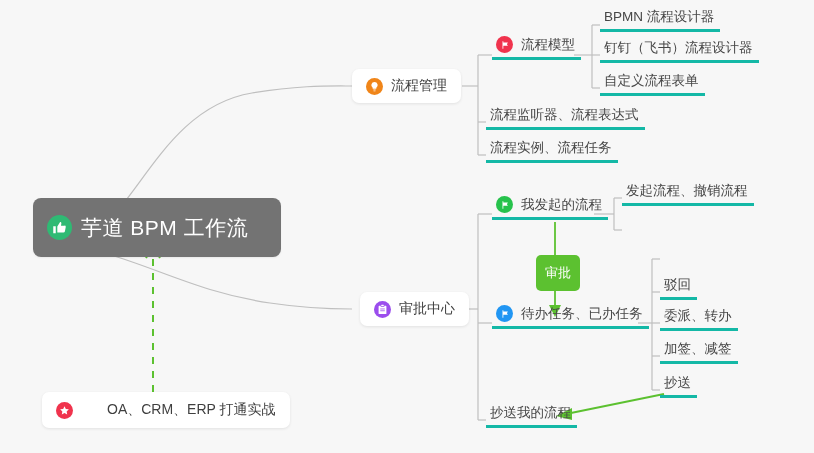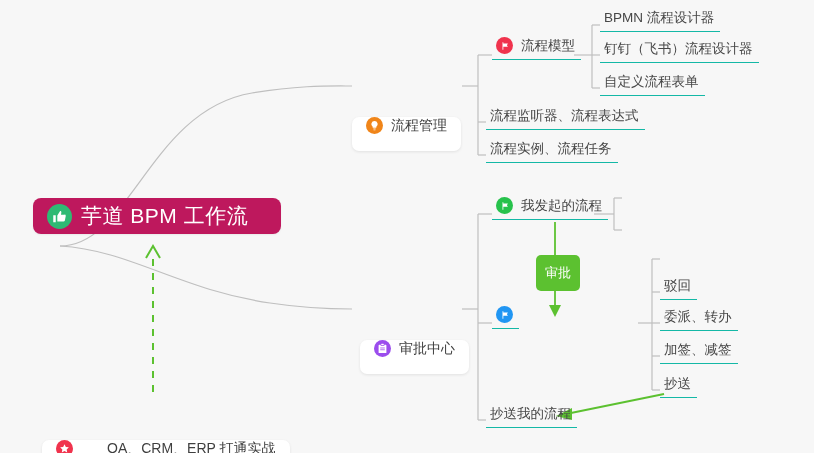--- a/index.html
+++ b/index.html
@@ -25,23 +25,23 @@
     height: 453px;
     pointer-events: none;
   }
 
   
   .root-node {
     position: absolute;
     left: 33px;
     top: 198px;
     width: 248px;
-    height: 36px;
+    height: 59px;
     box-sizing: border-box;
-    background: #be185d;
+    background: #737373;
     border-radius: 8px;
     display: flex;
     align-items: center;
     padding-left: 14px;
     box-shadow: 0 1px 2px rgba(0,0,0,0.06);
   }
   .root-label {
     color: #ffffff;
     font-size: 21px;
     letter-spacing: 0.5px;
@@ -49,40 +49,39 @@
     white-space: nowrap;
   }
 
   
   .card-node {
     position: absolute;
     box-sizing: border-box;
     background: #ffffff;
     border-radius: 7px;
     display: flex;
-    align-items: flex-start;
+    align-items: center;
     padding: 0 14px;
     height: 34px;
     box-shadow: 0 1px 3px rgba(0,0,0,0.09);
-    margin-top: 48px;
   }
   .card-label {
     font-size: 14px;
     color: #3f3f3f;
     margin-left: 8px;
     white-space: nowrap;
   }
 
   
   .leaf-node {
     position: absolute;
     display: flex;
     align-items: center;
     box-sizing: border-box;
-    border-bottom: 1px solid #14b8a6;
+    border-bottom: 3px solid #14b8a6;
     padding: 0 6px 4px 4px;
     height: 24px;
     white-space: nowrap;
   }
   .leaf-label {
     font-size: 13.5px;
     color: #474747;
     white-space: nowrap;
   }
   .leaf-node .icon + .leaf-label { margin-left: 8px; }
@@ -233,27 +232,31 @@
 
   <div class="leaf-node" style="left:492px; top:196px;">
     <span class="icon" style="background:#27c24c;">
       <svg width="10" height="10" viewBox="0 0 24 24" fill="#ffffff">
         <path d="M6 3v18h2v-7h11l-2.5-4L19 6H8V3z"></path>
       </svg>
     </span>
     <span class="leaf-label">我发起的流程</span>
   </div>
 
+  <div class="leaf-node" style="left:622px; top:182px;">
+    <span class="leaf-label">发起流程、撤销流程</span>
+  </div>
 
   <div class="leaf-node" style="left:492px; top:305px;">
     <span class="icon" style="background:#2196f3;">
       <svg width="10" height="10" viewBox="0 0 24 24" fill="#ffffff">
         <path d="M6 3v18h2v-7h11l-2.5-4L19 6H8V3z"></path>
       </svg>
     </span>
+    <span class="leaf-label">待办任务、已办任务</span>
   </div>
 
   <div class="leaf-node" style="left:660px; top:276px;">
     <span class="leaf-label">驳回</span>
   </div>
   <div class="leaf-node" style="left:660px; top:307px;">
     <span class="leaf-label">委派、转办</span>
   </div>
   <div class="leaf-node" style="left:660px; top:340px;">
     <span class="leaf-label">加签、减签</span>

